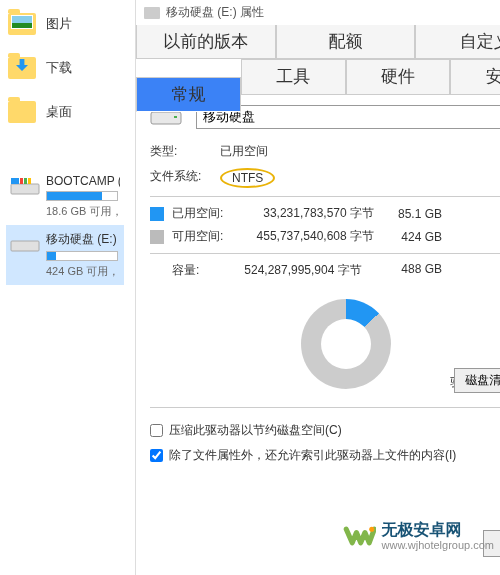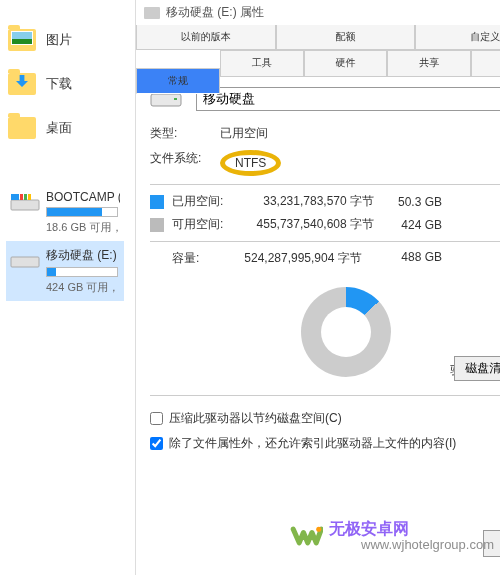--- a/index.html
+++ b/index.html
@@ -1,18 +1,18 @@
 <!DOCTYPE html>
 <html><head>
 <meta charset="utf-8">
 <style>
 * { box-sizing: border-box; margin: 0; padding: 0; font-family: "Microsoft YaHei", "Segoe UI", sans-serif; }
 body { width: 500px; height: 575px; background: #fff; position: relative; overflow: hidden; font-size: 12px; color: #333; }
 
-.left-pane { position: absolute; left: 0; top: 0; width: 130px; height: 575px; padding: 24px 6px; }
+.left-pane { position: absolute; left: 0; top: 0; width: 130px; height: 575px; padding: 8px 6px; }
 .nav-item { display: flex; align-items: center; margin-bottom: 12px; cursor: pointer; }
 .nav-icon { width: 32px; height: 32px; margin-right: 8px; display: flex; align-items: center; justify-content: center; }
 .folder-icon { width: 28px; height: 22px; background: #ffd96a; border-radius: 2px; position: relative; }
 .folder-icon::before { content: ""; position: absolute; top: -4px; left: 0; width: 12px; height: 4px; background: #ffd96a; border-radius: 2px 2px 0 0; }
 .pic-thumb { position: absolute; top: 2px; left: 3px; width: 22px; height: 14px; background: linear-gradient(#87ceeb 60%, #228b22 40%); border: 1px solid #fff; }
 .dl-arrow { position: absolute; top: 2px; left: 8px; width: 12px; height: 12px; background: #2196f3; clip-path: polygon(30% 0, 70% 0, 70% 50%, 100% 50%, 50% 100%, 0 50%, 30% 50%); }
 .nav-label { font-size: 13px; }
 
 .drive-list { margin-top: 40px; }
 .drive-item { padding: 6px 4px; display: flex; align-items: flex-start; }
@@ -23,34 +23,34 @@
 .drive-name { font-size: 12px; white-space: nowrap; overflow: hidden; }
 .drive-bar { width: 72px; height: 10px; border: 1px solid #bbb; margin: 3px 0; background: #fff; position: relative; }
 .drive-bar-fill { height: 100%; background: #2196f3; }
 .drive-free { font-size: 11px; color: #666; white-space: nowrap; }
 
 .dialog { position: absolute; left: 135px; top: 0; width: 420px; height: 575px; background: #fff; border-left: 1px solid #ddd; }
 .dlg-title { display: flex; align-items: center; padding: 4px 8px; font-size: 12px; color: #555; }
 .dlg-title-icon { width: 16px; height: 12px; background: #ccc; margin-right: 6px; border-radius: 1px; }
 
 .tabs-row1, .tabs-row2 { display: flex; border-bottom: 1px solid #ccc; }
-.tab { flex: 1; text-align: center; padding: 5px 0; font-size: 10px; border: 1px solid #ccc; border-bottom: none; background: #f5f5f5; cursor: pointer; }
+.tab { flex: 1; text-align: center; padding: 5px 0; font-size: 17px; border: 1px solid #ccc; border-bottom: none; background: #f5f5f5; cursor: pointer; }
 .tab.active { background: #3b82f6; position: relative; top: 18px; border-bottom: 1px solid #fff; }
 .tabs-row1 .tab { border-top: none; }
 
 .tab-content { padding: 10px 14px; }
 .drive-header { display: flex; align-items: center; margin-bottom: 14px; }
 .drive-header .dh-icon { width: 32px; height: 22px; margin-right: 14px; }
 .name-input { flex: 1; border: 1px solid #999; padding: 3px 6px; font-size: 13px; height: 24px; }
 
 .info-row { display: flex; margin-bottom: 8px; font-size: 12px; }
 .info-label { width: 70px; }
 .info-val { }
 
-.ntfs-highlight { border: 5px solid #eab308; border-radius: 50%; padding: 1px 10px; display: inline-block; }
+.ntfs-highlight { border: 2px solid #eab308; border-radius: 50%; padding: 1px 10px; display: inline-block; }
 
 .divider { border: none; border-top: 1px solid #ccc; margin: 8px 0; }
 
 .space-row { display: flex; align-items: center; margin: 6px 0; font-size: 12px; }
 .sq { width: 14px; height: 14px; margin-right: 8px; }
 .sq.used { background: #2196f3; }
 .sq.free { background: #bbb; }
 .sp-label { width: 60px; }
 .sp-bytes { width: 150px; text-align: right; padding-right: 8px; }
 .sp-human { width: 60px; text-align: right; }
@@ -68,22 +68,22 @@
 
 .checks { margin-top: 14px; }
 .check-row { display: flex; align-items: center; margin: 8px 0; font-size: 12px; }
 .check-row input { margin-right: 6px; }
 
 .dlg-buttons { position: absolute; bottom: 18px; right: 22px; }
 .dlg-btn { padding: 4px 18px; border: 1px solid #999; background: #efefef; font-size: 12px; cursor: pointer; }
 
 .watermark { position: absolute; right: 6px; bottom: 22px; display: flex; align-items: center; opacity: 0.95; }
 .wm-logo { width: 34px; height: 34px; margin-right: 6px; }
-.wm-text { font-size: 16px; font-weight: bold; color: #8b5cf6; line-height: 1.1; }
-.wm-sub { font-size: 13px; color: #888; margin-left: 32px; }
+.wm-text { font-size: 16px; font-weight: bold; color: #0c4a6e; line-height: 1.1; }
+.wm-sub { font-size: 11px; color: #888; }
 </style>
 </head>
 <body>
 
 <div class="left-pane">
   <div class="nav-item">
     <div class="nav-icon">
         <div class="folder-icon">
           <div class="pic-thumb"></div>
         </div>
@@ -149,21 +149,20 @@
 
   <div class="tabs-row1">
     <div class="tab">以前的版本</div>
     <div class="tab">配额</div>
     <div class="tab">自定义</div>
   </div>
   <div class="tabs-row2">
     <div class="tab active">常规</div>
     <div class="tab">工具</div>
     <div class="tab">硬件</div>
-    <div class="tab">共享</div>
     <div class="tab">安全</div>
   </div>
 
   <div class="tab-content">
     <div class="drive-header">
       <div class="dh-icon">
         <svg viewBox="0 0 32 22">
             <rect x="1" y="6" width="30" height="12" rx="2" fill="#e8e8e8" stroke="#999"></rect>
             <rect x="24" y="10" width="3" height="2" fill="#4caf50"></rect>
           </svg>
@@ -179,21 +178,21 @@
       <div class="info-label">文件系统:</div>
       <div class="info-val"><span class="ntfs-highlight">NTFS</span></div>
     </div>
 
     <hr class="divider">
 
     <div class="space-row">
       <div class="sq used"></div>
       <div class="sp-label">已用空间:</div>
       <div class="sp-bytes">33,231,783,570 字节</div>
-      <div class="sp-human">50.3 GB</div>
+      <div class="sp-human">85.1 GB</div>
     </div>
     <div class="space-row">
       <div class="sq free"></div>
       <div class="sp-label">可用空间:</div>
       <div class="sp-bytes">455,737,540,608 字节</div>
       <div class="sp-human">424 GB</div>
     </div>
 
     <hr class="divider">
 

